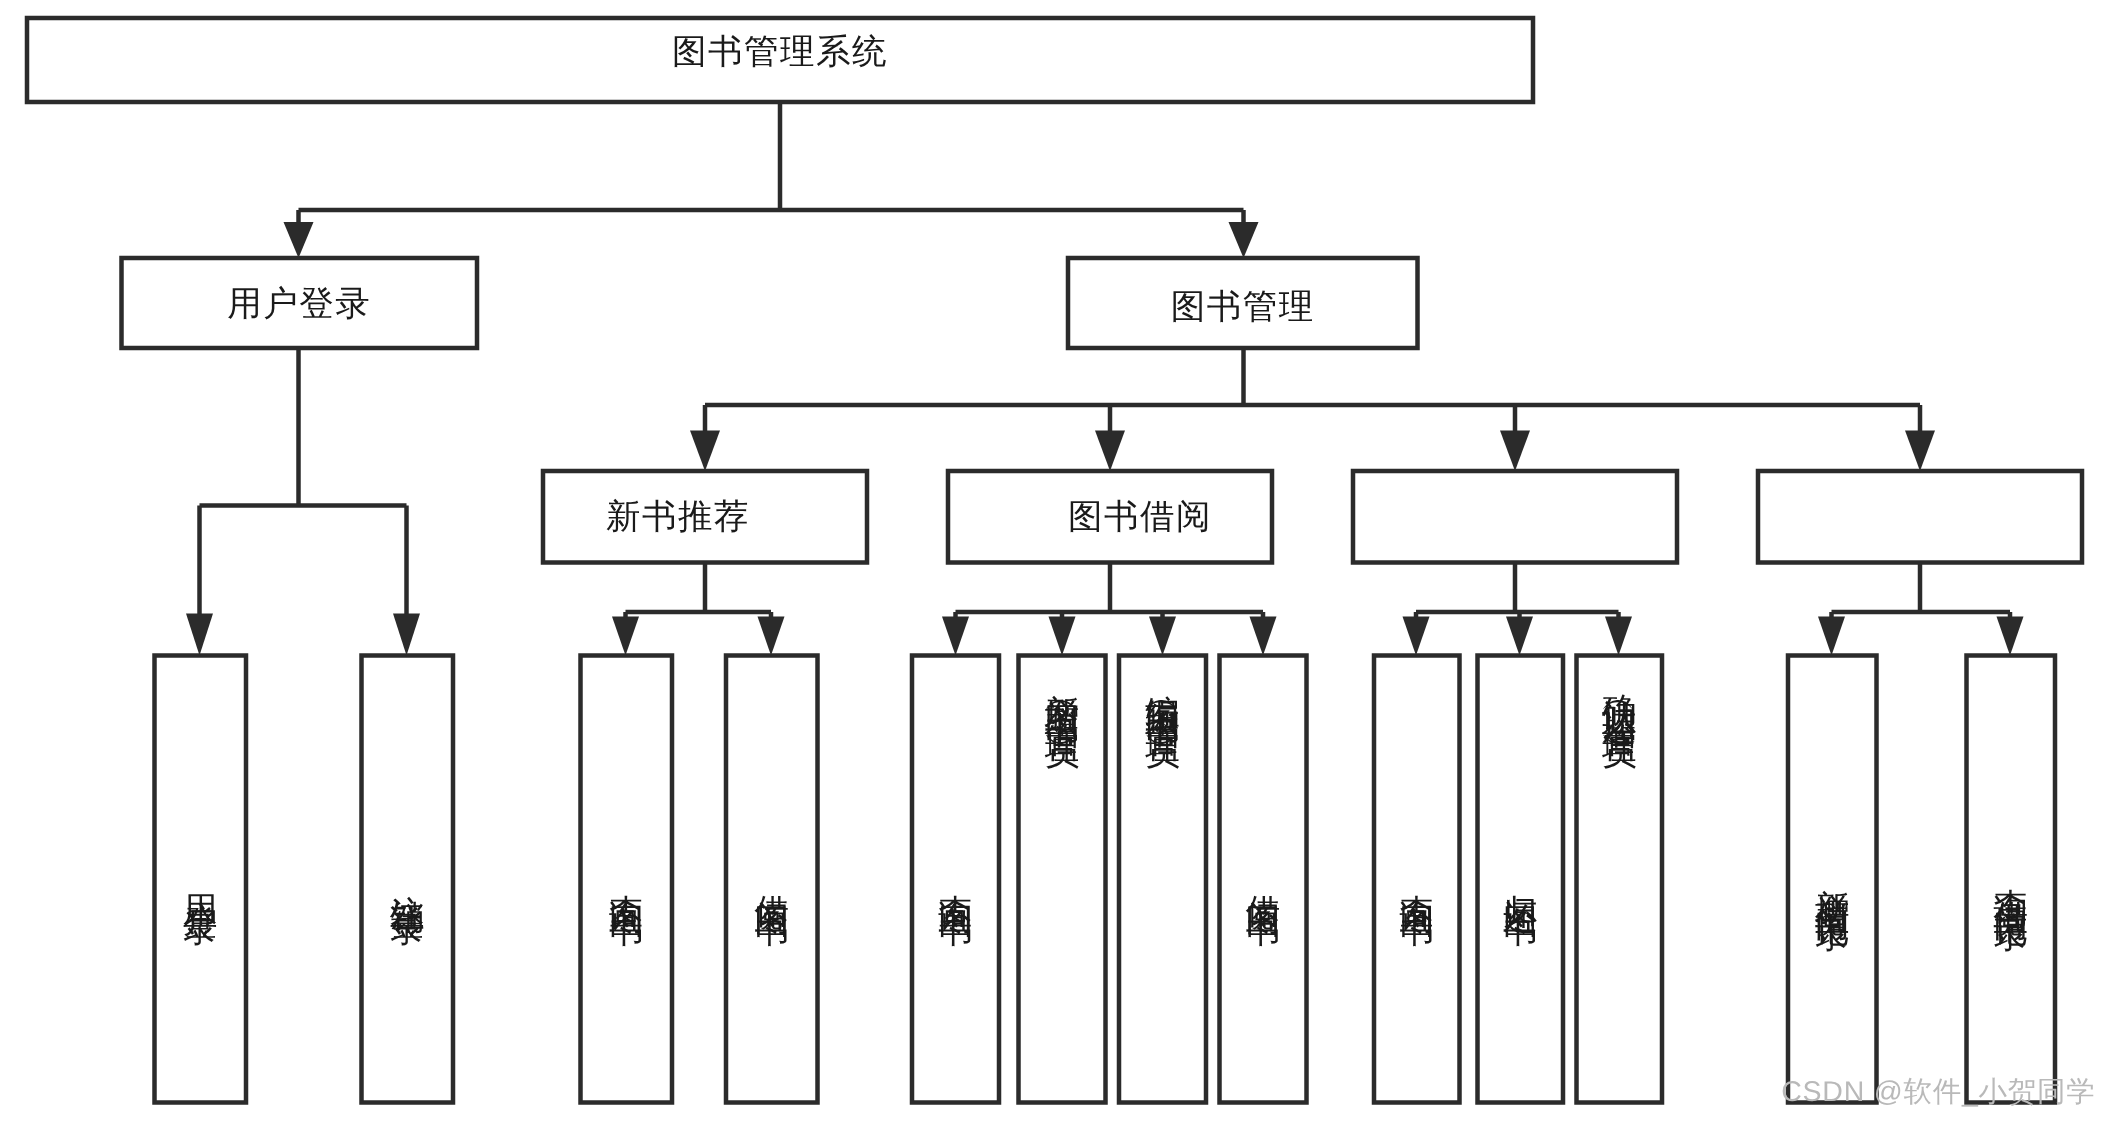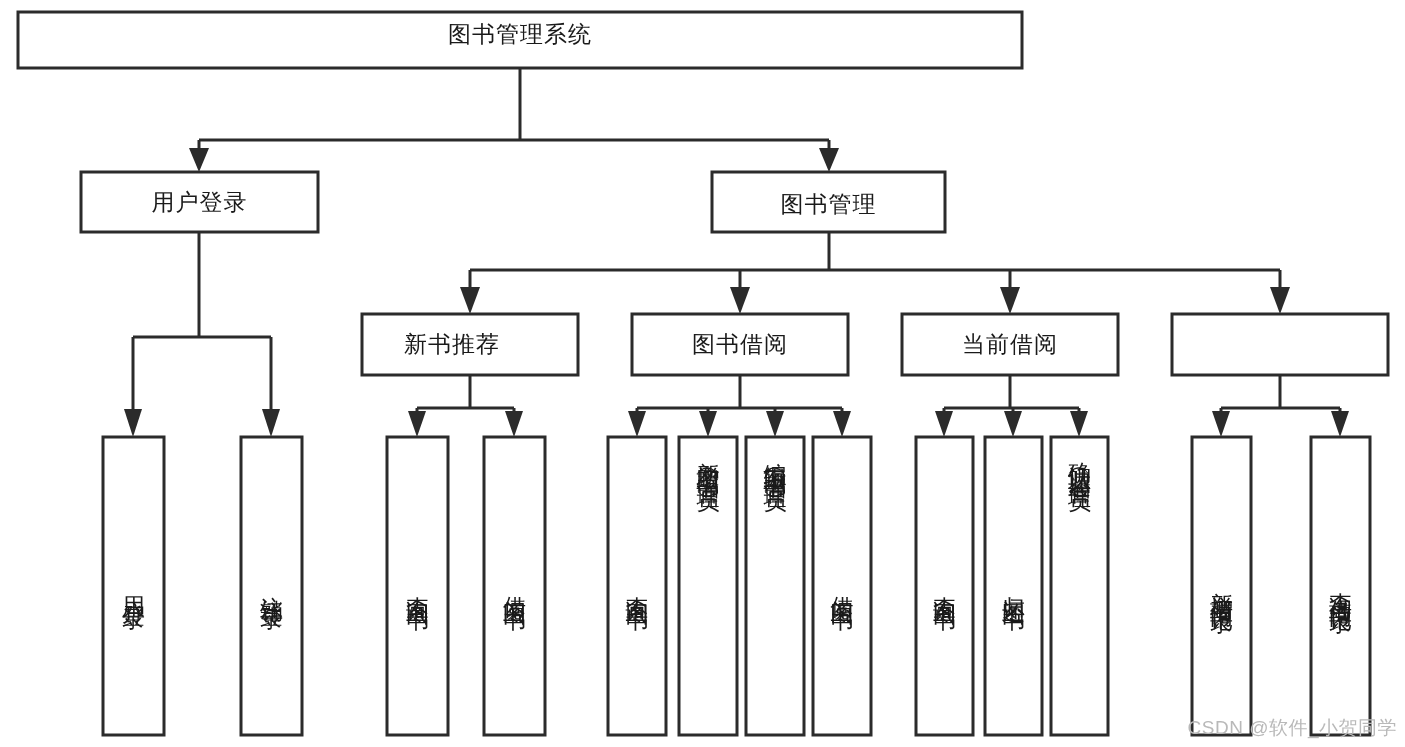--- a/index.html
+++ b/index.html
@@ -201,27 +201,24 @@
   </div>
 
   <div class="hlabel-wrap" style="left:712px; top:172px; width:233px; height:64px;">
     <span class="hlabel-text">图书管理</span>
   </div>
 
   <div class="hlabel-wrap" style="left:362px; top:314px; width:180px; height:61px;">
     <span class="hlabel-text">新书推荐</span>
   </div>
 
-  <div class="hlabel-wrap" style="left:632px; top:314px; width:216px; height:61px;">
+  <div class="hlabel-wrap" style="left:632px; top:314px; width:216px; height:61px;padding-left:20px;">
     <span class="hlabel-text">图书借阅</span>
   </div>
 
-  <div class="hlabel-wrap" style="left:902px; top:314px; width:216px; height:61px;">
-    <span class="hlabel-text">当前借阅</span>
-  </div>
 
 
   <div class="vlabel-wrap" style="left:103px; top:437px; width:61px; height:298px; align-items:center;">
     <span class="vlabel-text">用户登录</span>
   </div>
   <div class="vlabel-wrap" style="left:241px; top:437px; width:61px; height:298px; align-items:center;">
     <span class="vlabel-text">注销登录</span>
   </div>
   <div class="vlabel-wrap" style="left:387px; top:437px; width:61px; height:298px; align-items:center;">
     <span class="vlabel-text">查询图书</span>

